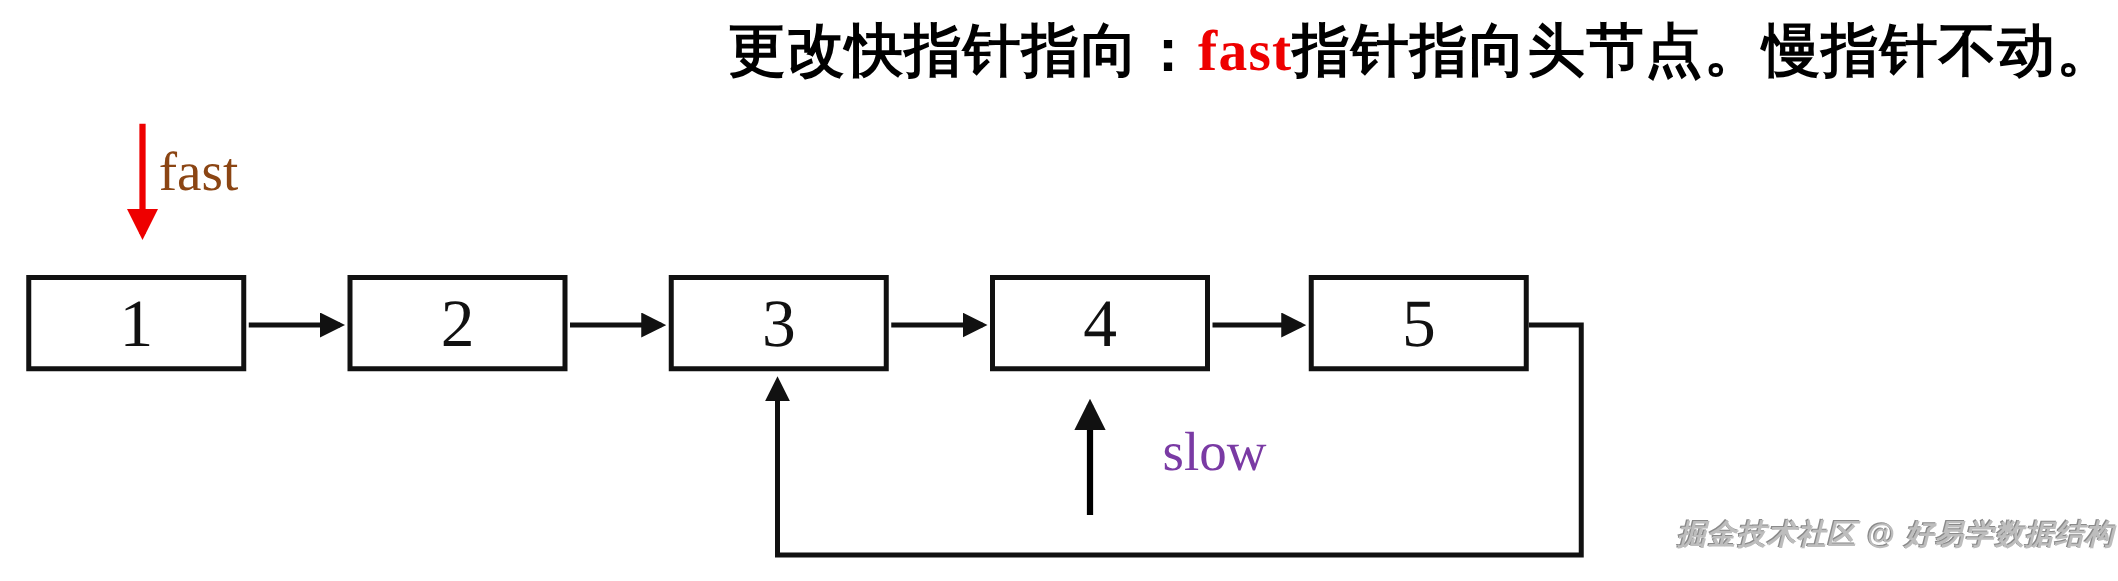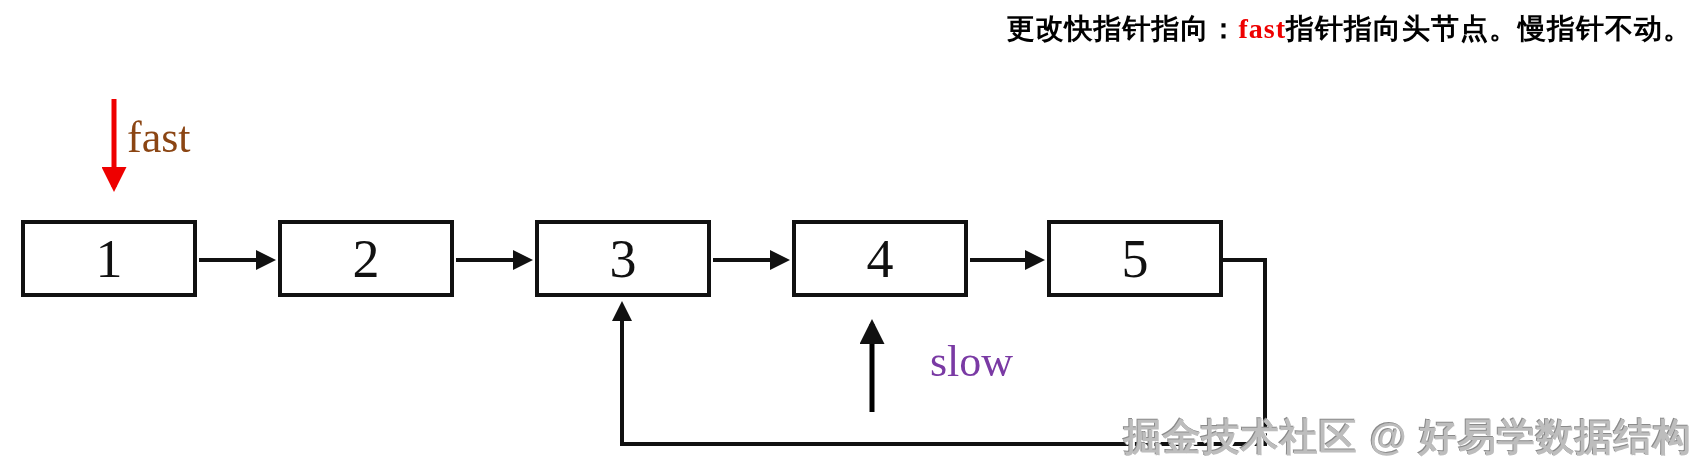--- a/index.html
+++ b/index.html
@@ -9,21 +9,21 @@
     height: 465px;
     background: #ffffff;
     overflow: hidden;
     font-family: "Liberation Sans", sans-serif;
   }
   .title {
     position: absolute;
     top: 10px;
     right: 2px;
     white-space: nowrap;
-    font-size: 28px;
+    font-size: 46px;
     font-weight: 700;
     color: #000000;
     letter-spacing: 1px;
   }
   .title .hl {
     color: #ee0000;
     font-family: "Liberation Serif", serif;
     font-weight: 700;
   }
   .svg-layer {
@@ -67,26 +67,27 @@
   }
   .slow-label {
     left: 930px;
     top: 340px;
     color: #7A3AA4;
   }
   .watermark {
     position: absolute;
     right: 2px;
     top: 412px;
-    font-size: 38px;
+    font-size: 23px;
     font-weight: 700;
     letter-spacing: 1px;
     color: #bdbdbd;
     text-shadow: -1px -1px 0 #8a8a8a, 1px 1px 0 #ffffff, 2px 2px 0 #ffffff;
     white-space: nowrap;
+    font-style: italic;
   }
 </style>
 </head>
 <body>
 
 <div class="canvas">
 
   <div class="title">
     <span>更改快指针指向：</span><span class="hl">fast</span><span>指针指向头节点。慢指针不动。</span>
   </div>

